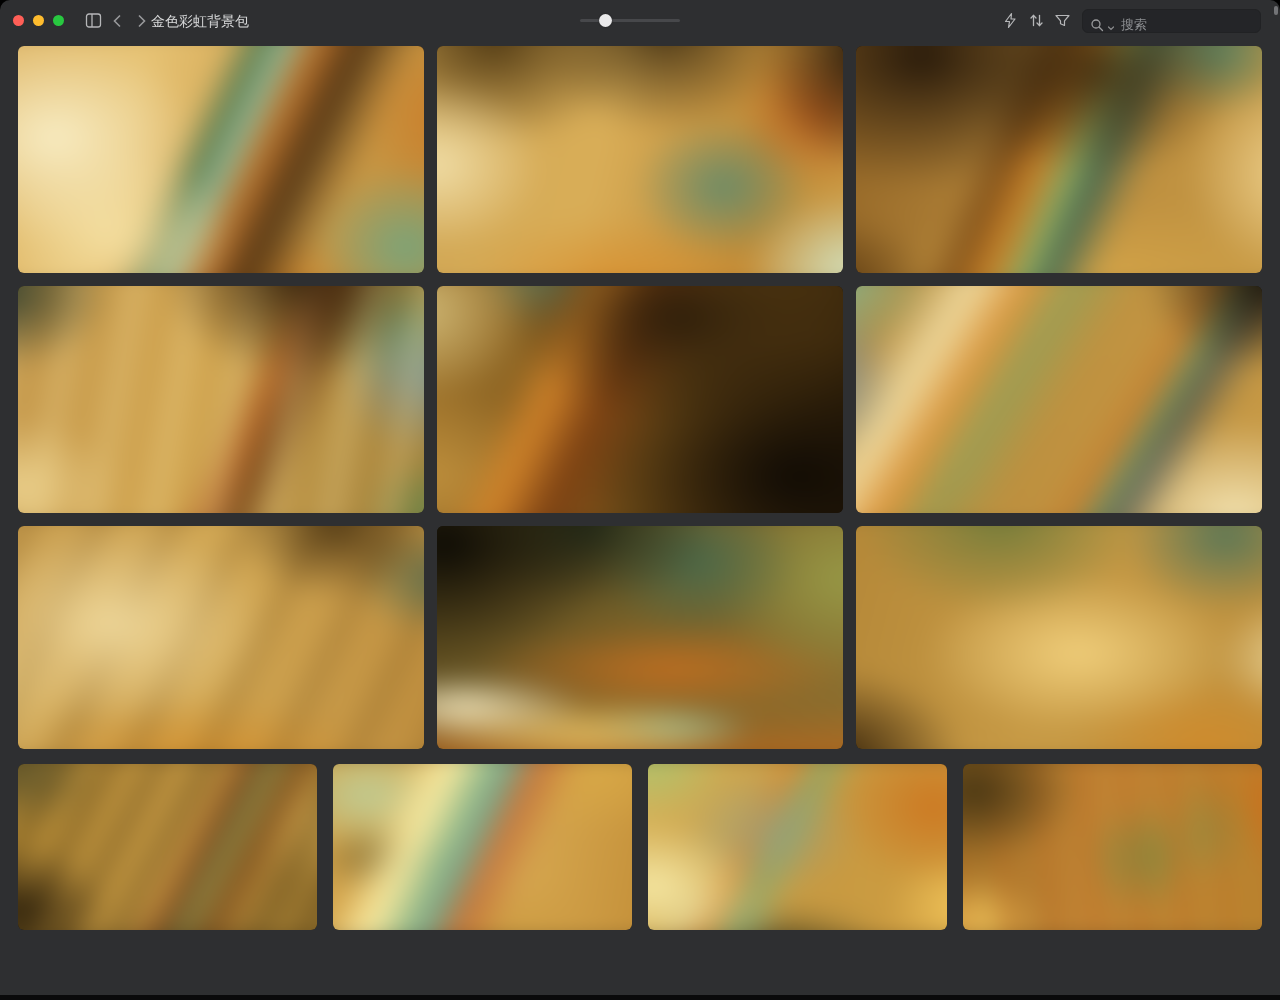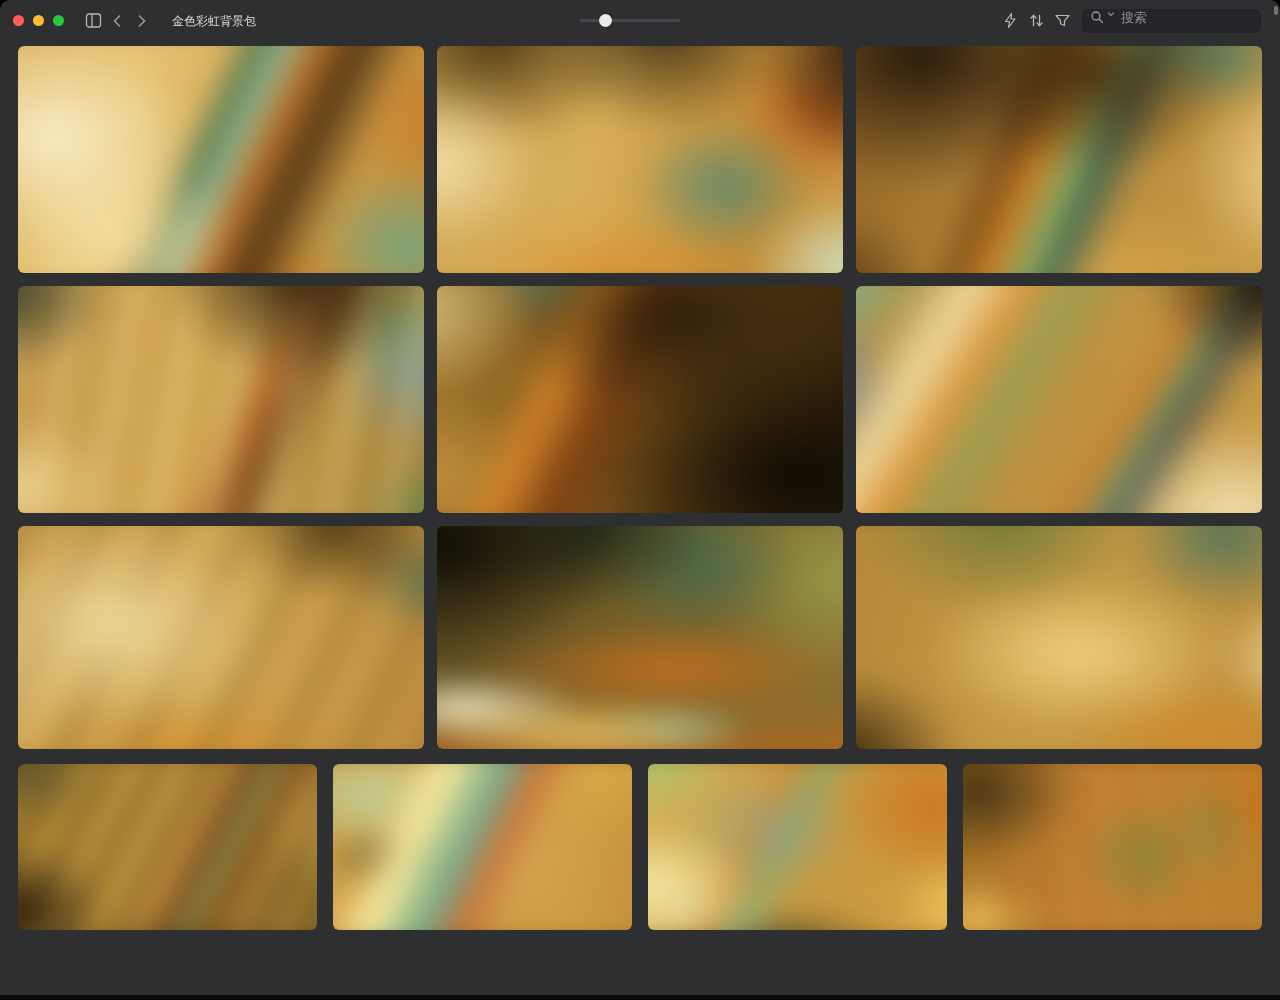--- a/index.html
+++ b/index.html
@@ -17,35 +17,35 @@
   .toolbar{position:relative;height:42px;}
   .traffic{position:absolute;top:15px;width:11px;height:11px;border-radius:50%;}
   .t-close{left:13px;}.t-min{left:33px;}.t-zoom{left:53px;}
   .tb-icon{position:absolute;top:12px;color:#b6b7b9;}
   .tb-icon svg{display:block;}
   .sidebar-btn{left:85px;}
   .nav-btn{color:#98999b;top:13px;}
   .nav-back{left:112px;}
   .nav-fwd{left:136px;}
   .wtitle{
-    position:absolute;left:172px;top:0;height:42px;line-height:42px;
-    font-size:12px;font-weight:500;color:#d9dadb;white-space:nowrap;
+    position:absolute;left:151px;top:0;height:42px;line-height:42px;
+    font-size:14px;font-weight:500;color:#d9dadb;white-space:nowrap;
   }
   
   .zoom-slider{position:absolute;left:580px;top:19px;width:100px;height:3px;border-radius:2px;background:#47484b;}
   .zoom-knob{position:absolute;top:-5px;width:13px;height:13px;border-radius:50%;background:#e9e9ea;box-shadow:0 0 2px rgba(0,0,0,.4);}
   
   .zap-btn{left:1002px;}
   .sort-btn{left:1028px;}
   .filter-btn{left:1054px;}
   
   .search-box{
     position:absolute;left:1082px;top:9px;width:179px;height:24px;box-sizing:border-box;
     background:#242528;border:1px solid #212224;border-radius:6px;
-    display:flex;align-items:flex-start;padding:0 7px;gap:3px;
+    display:flex;align-items:flex-end;padding:0 7px;gap:3px;
   }
   .search-box svg{flex:none;display:block;}
   .search-input{
     flex:1;min-width:0;background:transparent;border:none;outline:none;
     font-family:"Liberation Sans",sans-serif;font-size:13px;color:#d0d1d3;padding:0 0 0 3px;
   }
   .search-input::placeholder{color:#8f9194;}
   .scroll-thumb{position:absolute;right:2px;top:6px;width:4px;height:9px;border-radius:2px;background:#737477;}
   
   .gallery{padding:4px 18px 0 18px;}

